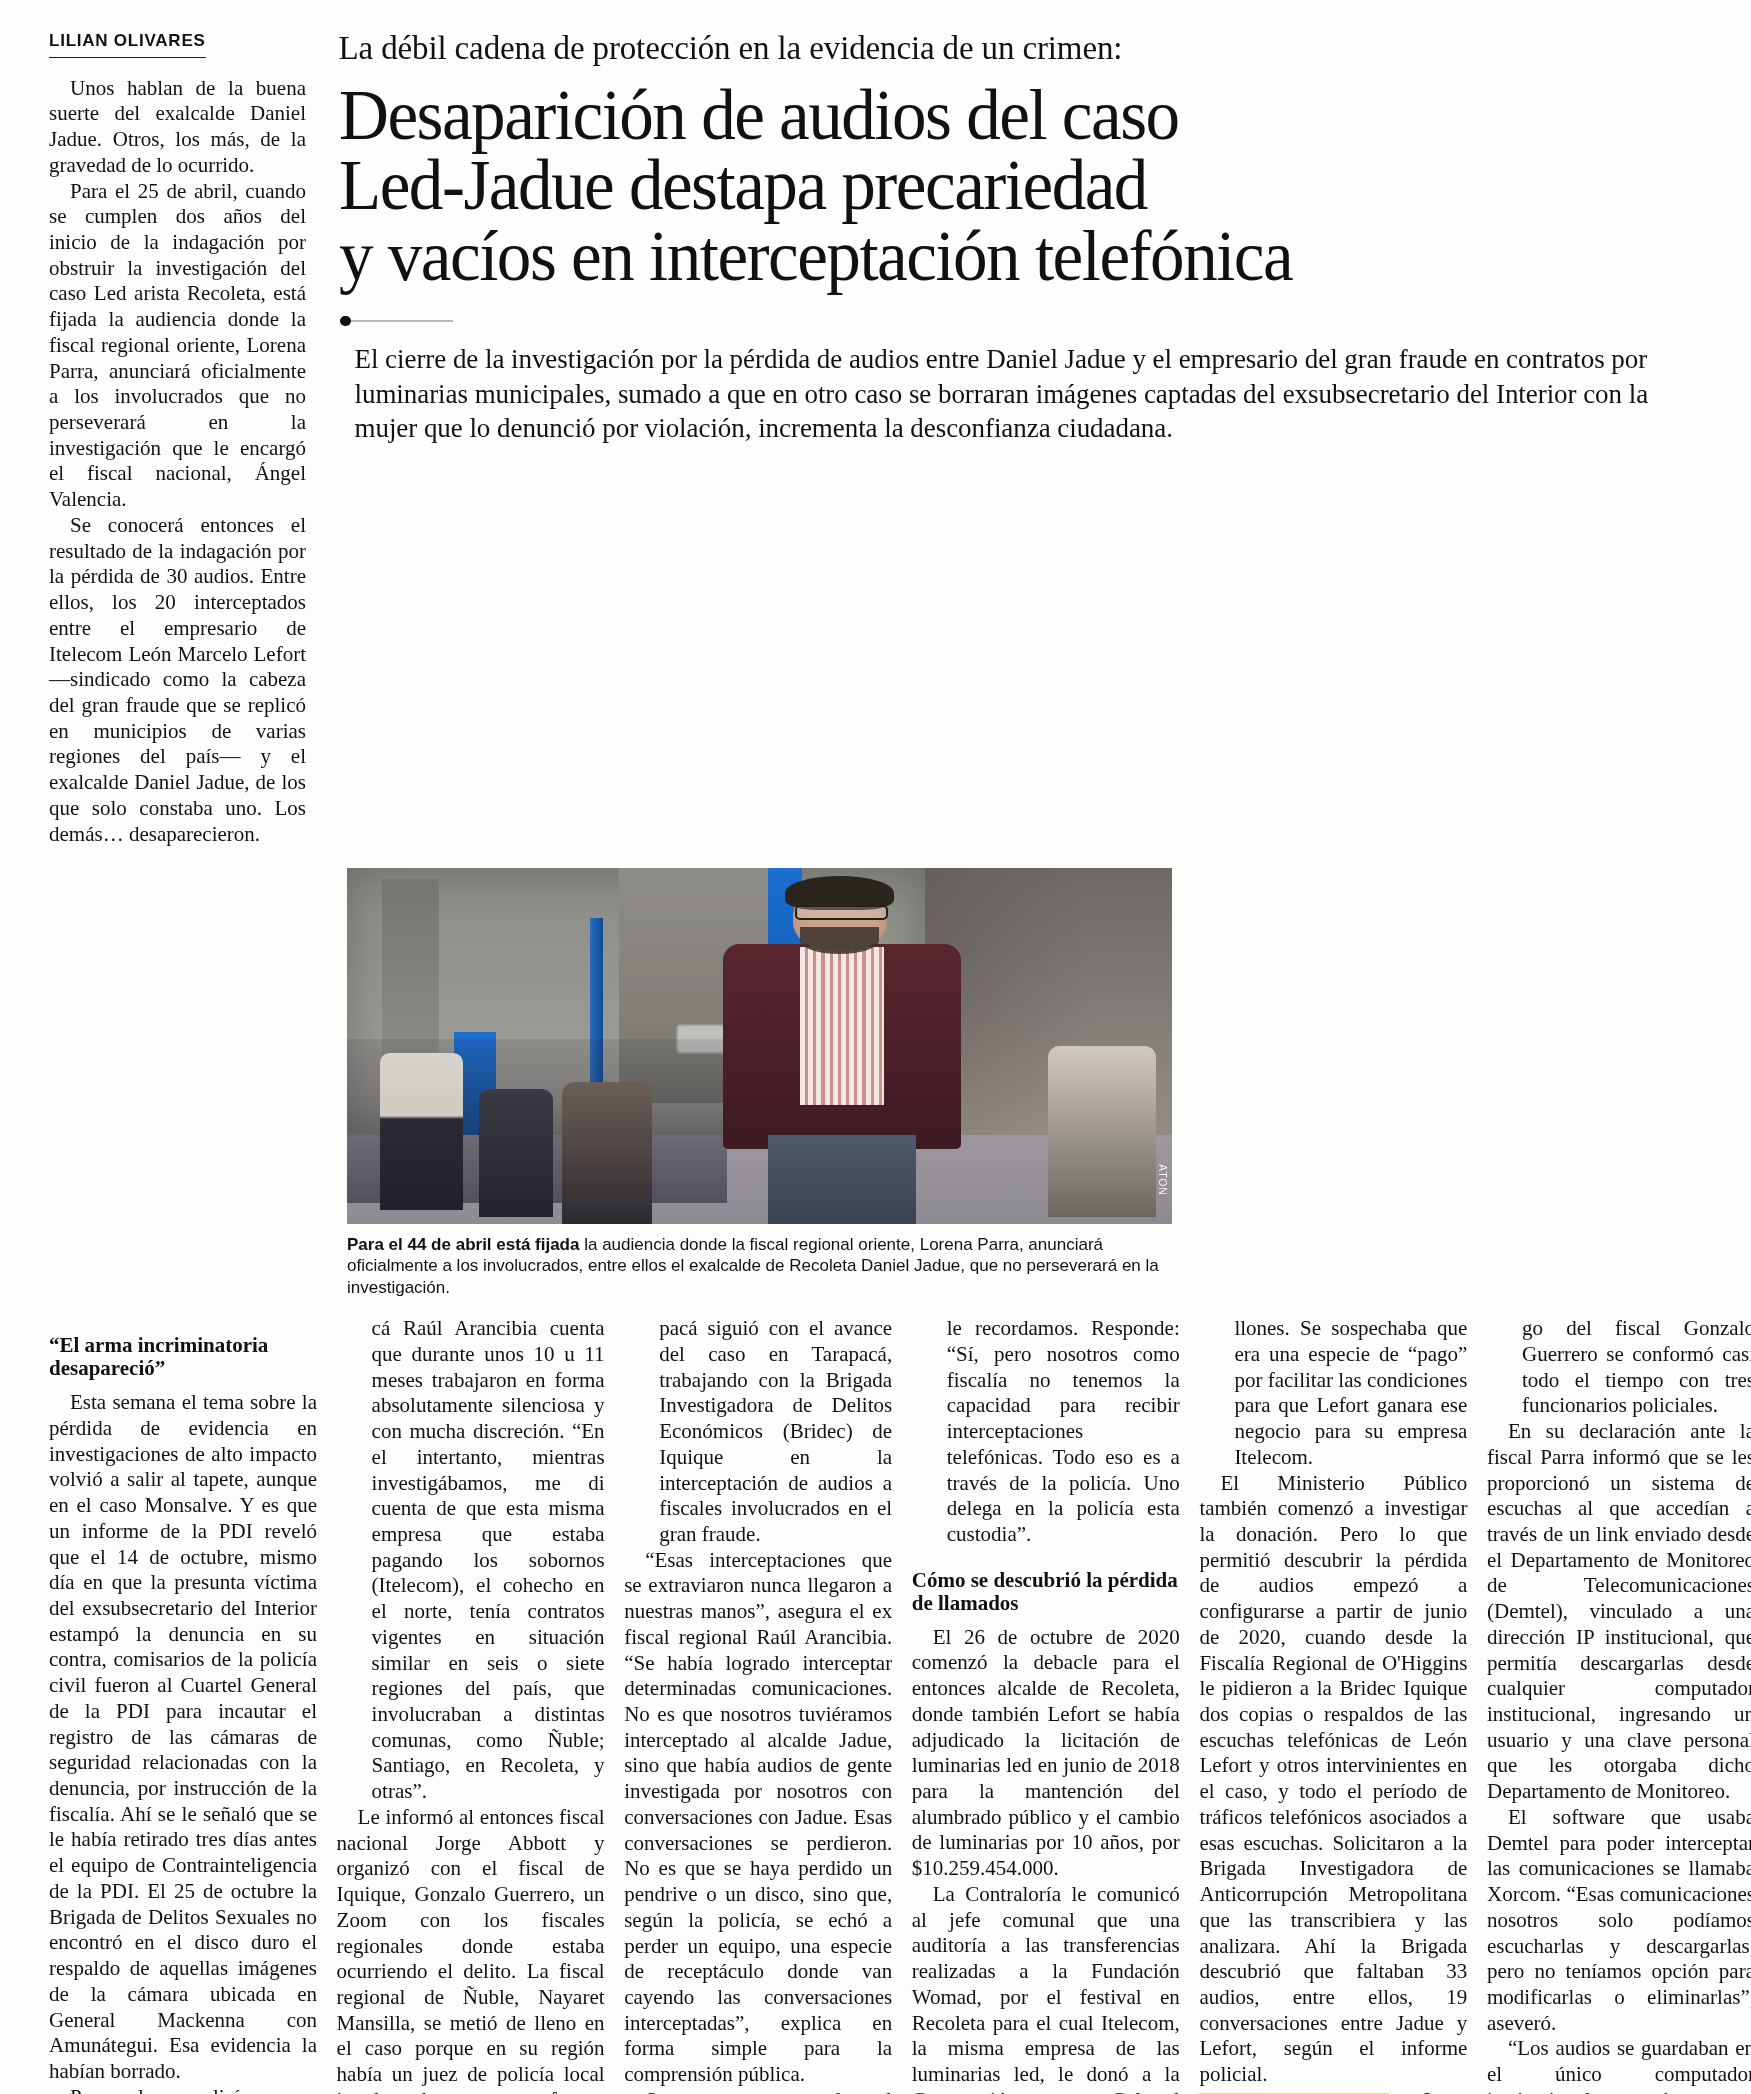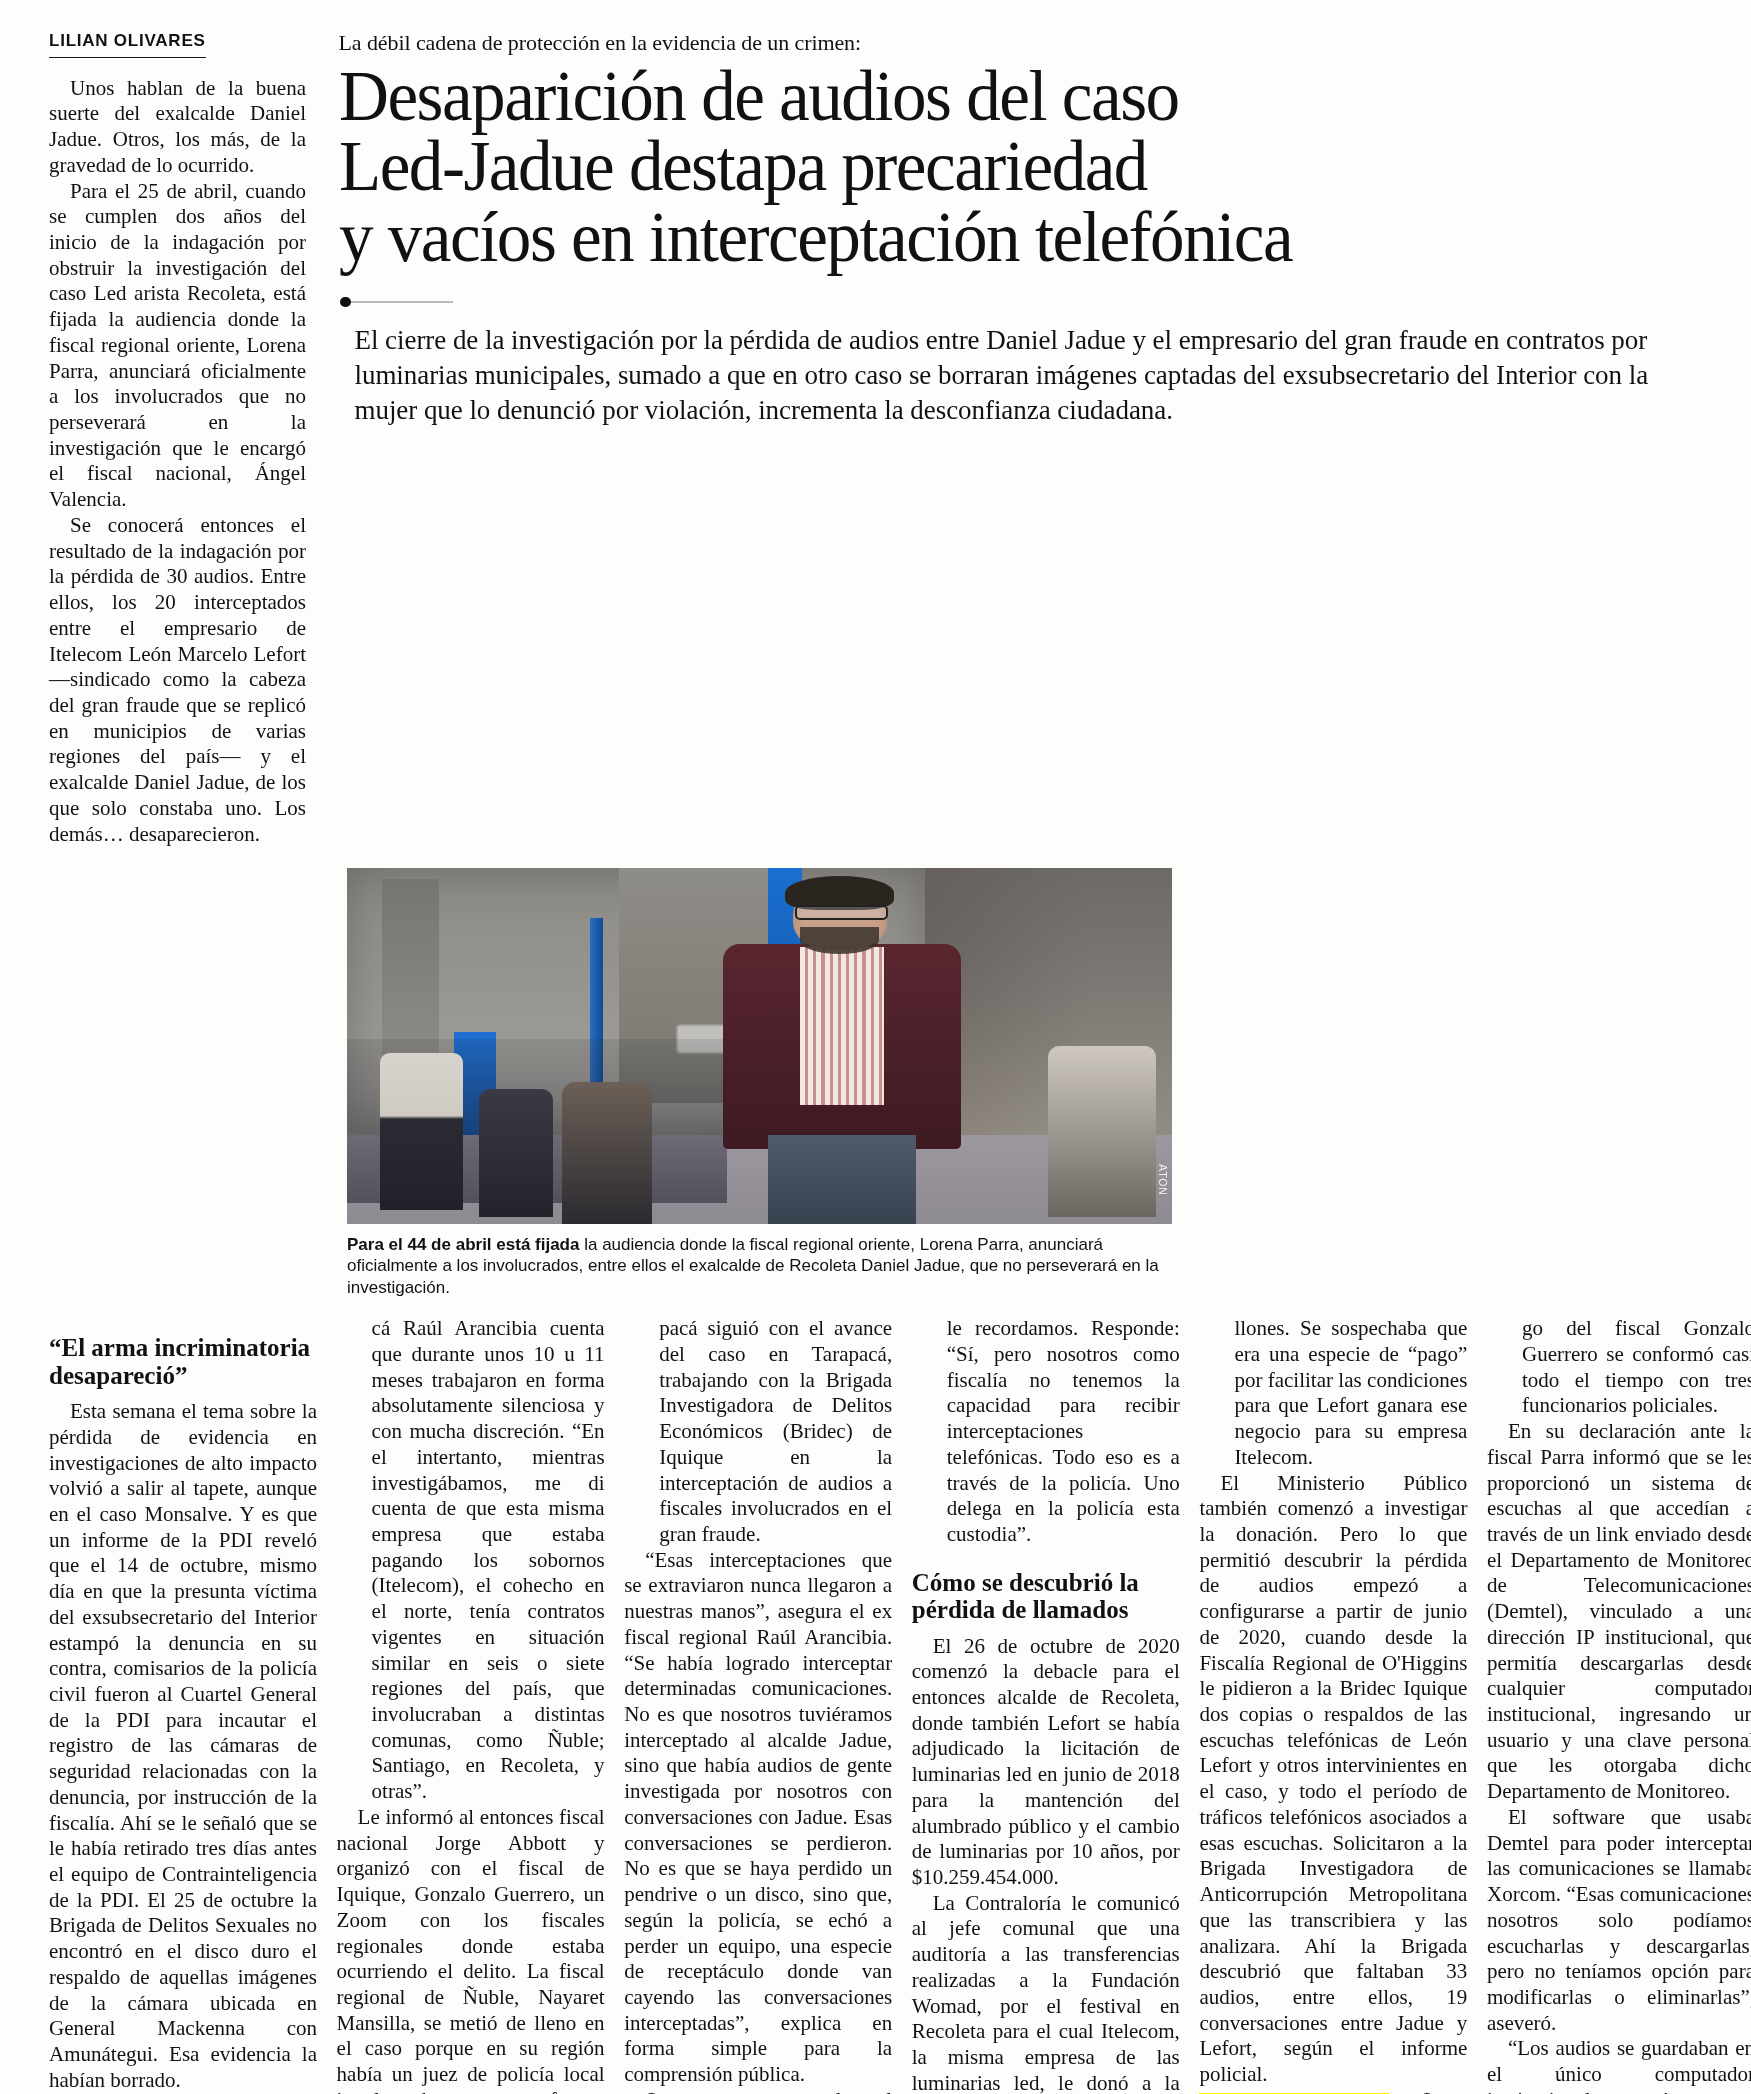--- a/index.html
+++ b/index.html
@@ -50,23 +50,23 @@
     line-height:1.225;
     text-align:justify;
     margin:0 0 0 0;
     text-indent:21px;
     hyphens:auto;
     -webkit-hyphens:auto;
   }
   p.body.first{text-indent:21px;font-family:Liberation Serif, serif;}
 
   .kicker{
-    font-size:22px;
+    font-size:33px;
     line-height:1.08;
-    margin:0 0 6px 0;
+    margin:0 0 13px 0;
     font-weight:400;
     letter-spacing:-0.004em;
   }
   h1.headline{
     font-family:"Liberation Serif", serif;
     font-size:72px;
     line-height:0.98;
     font-weight:400;
     margin:4.9px 0 0 0;
     letter-spacing:-0.022em;
@@ -166,21 +166,21 @@
     font-size:17px;
     line-height:1.26;
     color:#111;
   }
   .caption b{font-weight:700;}
 
   
   .subhead{
     font-family:"Liberation Serif", serif;
     font-weight:700;
-    font-size:25px;
+    font-size:21px;
     line-height:1.1;
     margin:21px 0 9.8px 0;
   }
   .subhead.first{margin-top:18px;}
 
   .cols{
     display:flex;
     gap:19.6px;
     margin-top:18px;
   }

